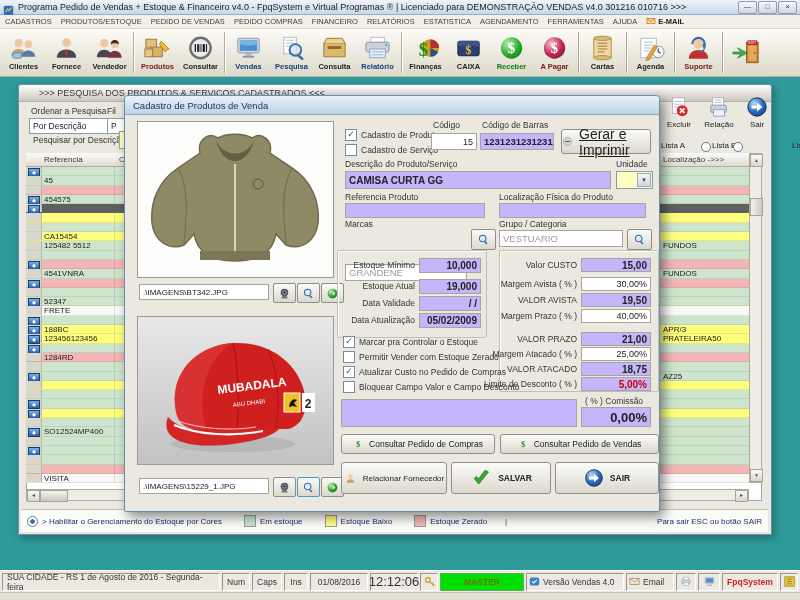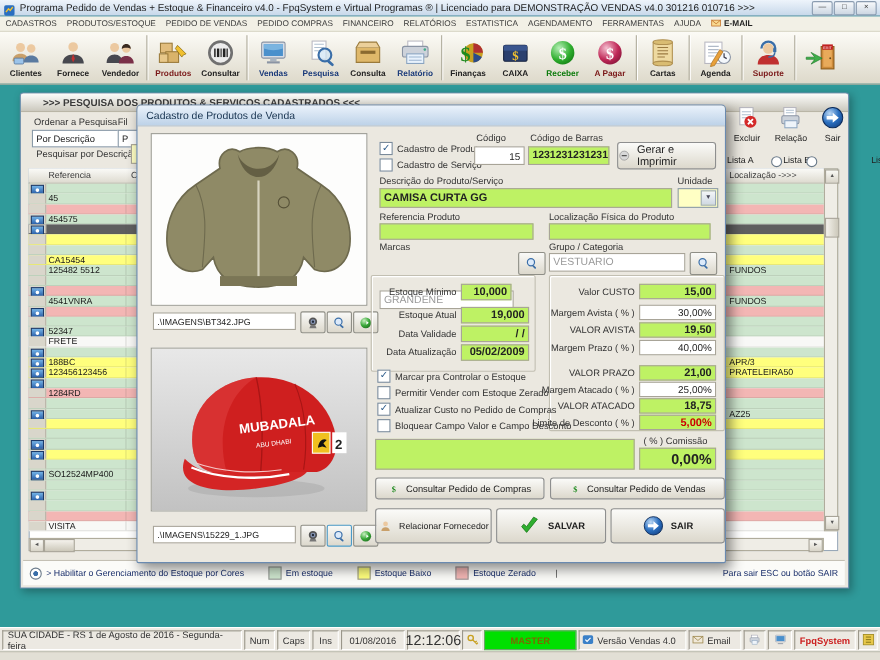--- a/index.html
+++ b/index.html
@@ -34,21 +34,21 @@
   .tb-ico svg{width:100%;height:100%;}
   .tb-lbl{font-size:7.5px;font-weight:bold;color:#222;margin-top:1px;white-space:nowrap;}
   .tb-sep{width:1px;background:#b0ac9c;margin:2px 2px;box-shadow:1px 0 0 #fff;}
 
   
   .swin{position:absolute;left:18px;top:84px;width:752px;height:449px;background:#ebe8e0;
     border:1px solid #6f8faf;border-radius:3px 3px 0 0;box-shadow:2px 3px 8px rgba(0,0,0,.3);}
   .swin-head{position:absolute;left:0;top:0;width:100%;height:16px;
     background:linear-gradient(#fdfdfb,#cbc8bd);border-bottom:1px solid #b4b0a0;
     border-radius:3px 3px 0 0;}
-  .swin-title{position:absolute;left:20px;top:3px;font-size:9px;font-weight:bold;color:#3a3a3a;white-space:nowrap;}
+  .swin-title{position:absolute;left:20px;top:3px;font-size:9px;font-weight:normal;color:#3a3a3a;white-space:nowrap;}
   .lbl{font-size:8.5px;color:#333;white-space:nowrap;}
   .combo{position:absolute;background:#fff;border:1px solid #8a9aa8;height:16px;
     font-size:8.5px;color:#222;display:flex;align-items:center;padding-left:3px;box-sizing:border-box;}
   .combo .arrow{position:absolute;right:1px;top:1px;bottom:1px;width:12px;
     background:linear-gradient(#f4f6f8,#cfd8e2);border:1px solid #9aa8b8;
     font-size:6px;color:#445;display:flex;align-items:center;justify-content:center;}
   .input{position:absolute;border:1px solid #a8a498;background:#fff;font-size:8.5px;
     display:flex;align-items:center;padding:0 3px;box-sizing:border-box;color:#222;}
   .input.yellow{background:#ffffc4;}
 
@@ -105,21 +105,21 @@
     border-radius:4px 4px 0 0;font-size:9.5px;color:#15314e;display:flex;align-items:center;
     padding-left:8px;box-sizing:border-box;}
   .photo{position:absolute;background:#fff;border:1px solid #9a9a92;box-shadow:inset 1px 1px 2px rgba(0,0,0,.15);}
   .photo svg{width:100%;height:100%;display:block;}
   .sbtn{position:absolute;background:linear-gradient(#fafaf8,#dcd8cc);border:1px solid #8e8e86;
     border-radius:2px;display:flex;align-items:center;justify-content:center;font-size:8px;color:#222;}
   .sbtn svg{width:13px;height:13px;}
   .dlbl{position:absolute;font-size:8.5px;color:#333;white-space:nowrap;}
   .dfield{position:absolute;border:1px solid #a8a498;background:#fff;font-size:9px;color:#222;
     display:flex;align-items:center;padding:0 3px;box-sizing:border-box;}
-  .dfield.yellow{background:#bef264;}
+  .dfield.yellow{background:#c4b5fd;}
   .dfield.bold{font-weight:bold;font-size:10px;}
   .dfield.num{justify-content:flex-end;}
   .dfield.gray{color:#9a9a9a;font-size:9.5px;}
   .dfield.red{color:#cc0000;}
   .cb{display:inline-block;width:10px;height:10px;border:1px solid #7a8a9a;background:#fff;
     font-size:9px;line-height:9px;text-align:center;color:#2a5a8a;vertical-align:-2px;margin-right:4px;flex:0 0 auto;}
   .chk{position:absolute;display:flex;align-items:center;font-size:8.5px;color:#333;white-space:nowrap;}
   .gbox{position:absolute;border:1px solid #c2bfb2;box-shadow:inset 1px 1px 0 #fff;border-radius:2px;}
   .bigbtn{position:absolute;background:linear-gradient(#fbfbf9,#dcd8cc);border:1px solid #8e8f8f;
     border-radius:3px;display:flex;align-items:center;justify-content:center;gap:6px;
@@ -722,21 +722,21 @@
       </div>
 
     <span class="dlbl" style="left:308px;top:24px;">Código</span>
     <div class="dfield num" style="left:306px;top:37px;width:46px;height:17px;">
         <span>15</span>
       </div>
     <span class="dlbl" style="left:357px;top:24px;">Código de Barras</span>
     <div class="dfield yellow bold" style="left:355px;top:37px;width:74px;height:17px;font-size:9.5px;">
         <span>1231231231231</span>
       </div>
-    <div class="bigbtn" style="left:436px;top:33px;width:88px;height:23px;font-size:10px;">
+    <div class="bigbtn" style="left:436px;top:33px;width:88px;height:23px;font-size:14px;text-decoration:underline;">
       <svg width="11" height="11" viewBox="0 0 24 24">
           <circle cx="12" cy="12" r="9" fill="#d8d8d8" stroke="#777"></circle>
           <path d="M7 12h10" stroke="#555" stroke-width="2.4"></path>
         </svg>
       <span>Gerar e Imprimir</span>
     </div>
 
     <span class="dlbl" style="left:220px;top:63px;">Descrição do Produto/Serviço</span>
     <div class="dfield yellow bold" style="left:220px;top:75px;width:266px;height:18px;">
         <span>CAMISA CURTA GG</span>
@@ -769,21 +769,21 @@
         <svg viewBox="0 0 24 24">
           <circle cx="10.5" cy="10" r="6" fill="#dceafa" stroke="#3a6ea8" stroke-width="2"></circle>
           <rect x="14.5" y="14.5" width="7" height="3" rx="1.5" transform="rotate(42 14.5 14.5)" fill="#3a6ea8"></rect>
         </svg>
       </div>
 
     <div class="gbox" style="left:212px;top:154px;width:148px;height:86px;"></div>
     <div class="gbox" style="left:374px;top:154px;width:158px;height:140px;"></div>
     <div id="stockfields">
         <span class="dlbl" style="right:244px;top:164px;">Estoque Mínimo</span>
-        <div class="dfield yellow bold num" style="left:294px;top:162px;width:46px;height:15px;">10,000</div>
+        <div class="dfield yellow bold num" style="left:294px;top:162px;width:62px;height:15px;">10,000</div>
         <span class="dlbl" style="right:244px;top:185px;">Estoque Atual</span>
         <div class="dfield yellow bold num" style="left:294px;top:183px;width:62px;height:15px;">19,000</div>
         <span class="dlbl" style="right:244px;top:202px;">Data Validade</span>
         <div class="dfield yellow bold num" style="left:294px;top:200px;width:62px;height:15px;">/  /</div>
         <span class="dlbl" style="right:244px;top:219px;">Data Atualização</span>
         <div class="dfield yellow bold num" style="left:294px;top:217px;width:62px;height:15px;">05/02/2009</div>
       </div>
     <div id="valuefields">
         <span class="dlbl" style="right:82px;top:164px;">Valor CUSTO</span>
         <div class="dfield num yellow bold " style="left:456px;top:162px;width:70px;height:14px;">15,00</div>

